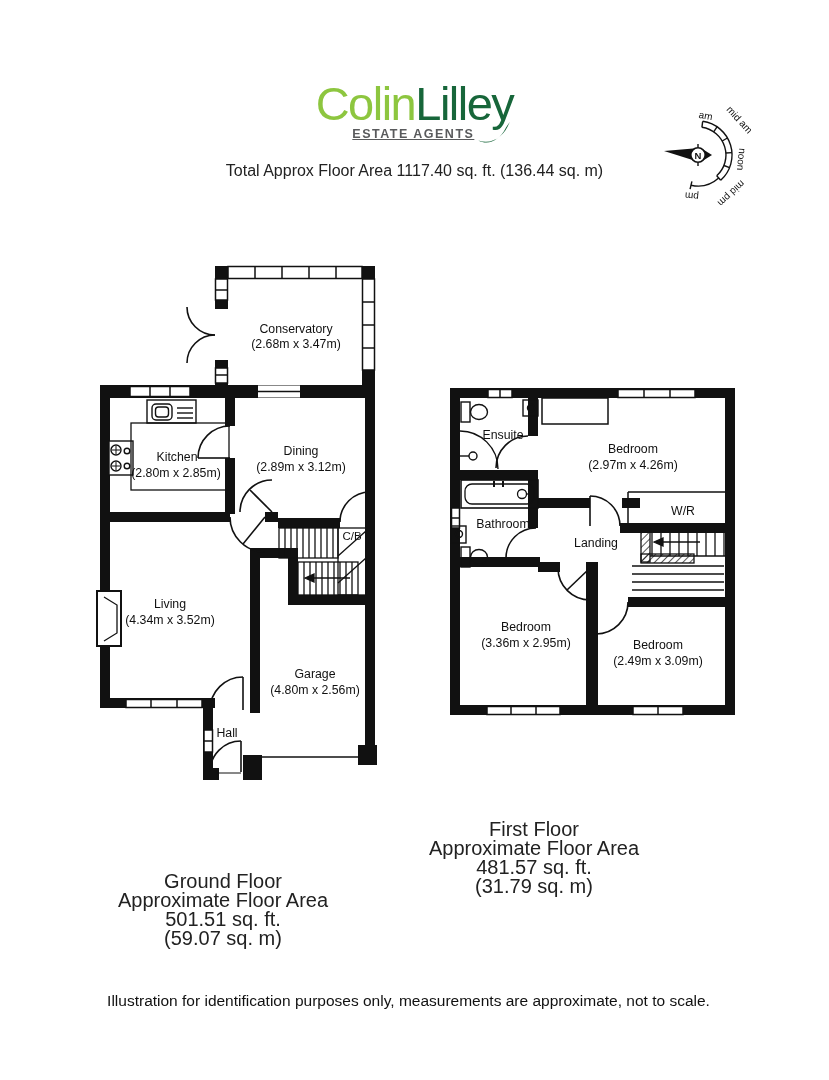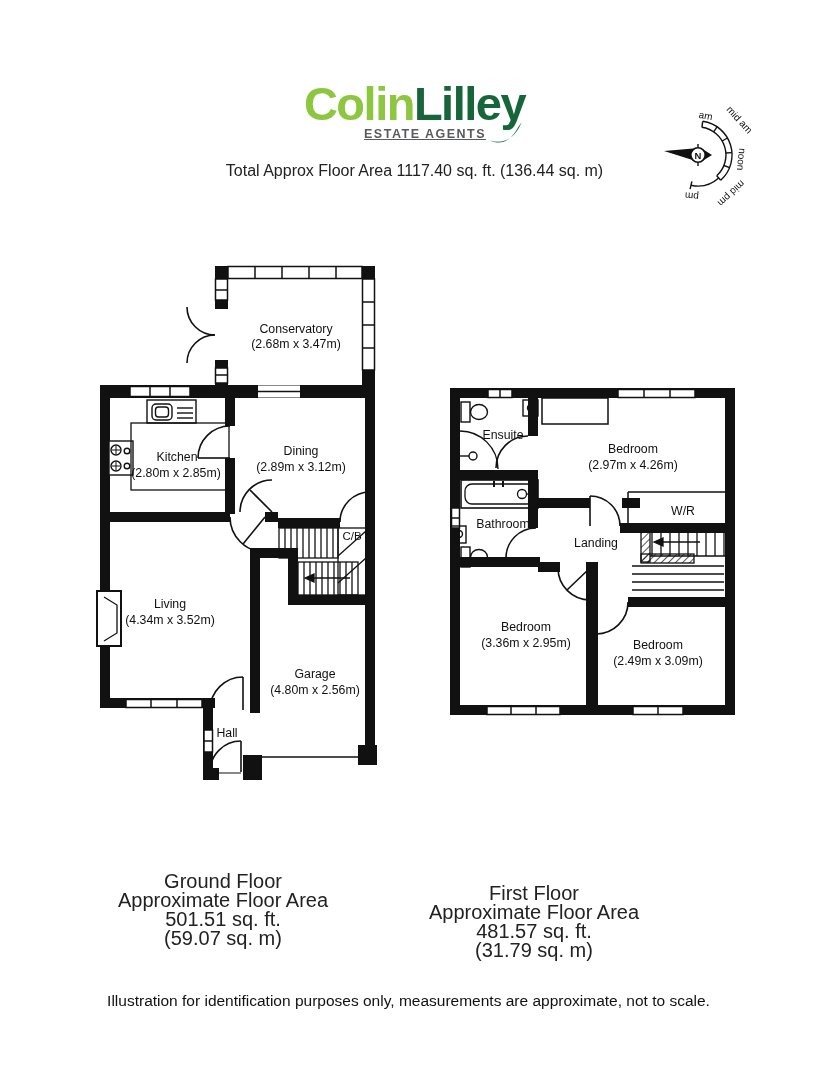--- a/index.html
+++ b/index.html
@@ -1,32 +1,32 @@
 <!DOCTYPE html>
 <html><head>
 <meta charset="utf-8">
 <style>
   html,body{margin:0;padding:0;background:#ffffff;}
   #canvas{position:relative;width:829px;height:1080px;background:#ffffff;overflow:hidden;
           font-family:"Liberation Sans", sans-serif;color:#111;}
   .abs{position:absolute;}
   
   .logo{top:80px;left:0;right:0;display:flex;flex-direction:column;align-items:center;}
-  .logo-text{font-size:47px;font-weight:bold;letter-spacing:-1.5px;line-height:1;white-space:nowrap;}
+  .logo-text{font-size:47px;font-weight:normal;letter-spacing:-1.5px;line-height:1;white-space:nowrap;}
   .logo-colin{color:#8dc63f;}
   .logo-lilley{color:#17663a;}
   .logo-inner{display:inline-block;}
   .logo-tagline{display:flex;justify-content:flex-end;align-items:center;gap:3px;margin-top:-5px;margin-right:2px;}
   .logo-tagline span{font-size:12.5px;font-weight:bold;letter-spacing:1.5px;color:#595a5c;text-decoration:underline;}
   
   .main-title{top:162px;left:0;right:0;text-align:center;font-size:16px;color:#222;}
   
   .caption{width:240px;text-align:center;font-size:20px;line-height:19px;color:#222;}
   .caption-ground{left:103px;top:872px;}
-  .caption-first{left:414px;top:884px;}
+  .caption-first{left:414px;top:820px;}
   
   .disclaimer{top:992px;left:0;right:12px;text-align:center;font-size:15.5px;color:#111;}
   
   text.room{font-family:"Liberation Sans", sans-serif;font-size:12.3px;fill:#111;}
   text.small{font-family:"Liberation Sans", sans-serif;font-size:11.5px;fill:#111;}
   text.compass-lbl{font-family:"Liberation Sans", sans-serif;font-size:10px;fill:#111;}
   text.compass-n{font-family:"Liberation Sans", sans-serif;font-size:9.5px;font-weight:bold;fill:#111;}
 </style>
 </head>
 <body>

